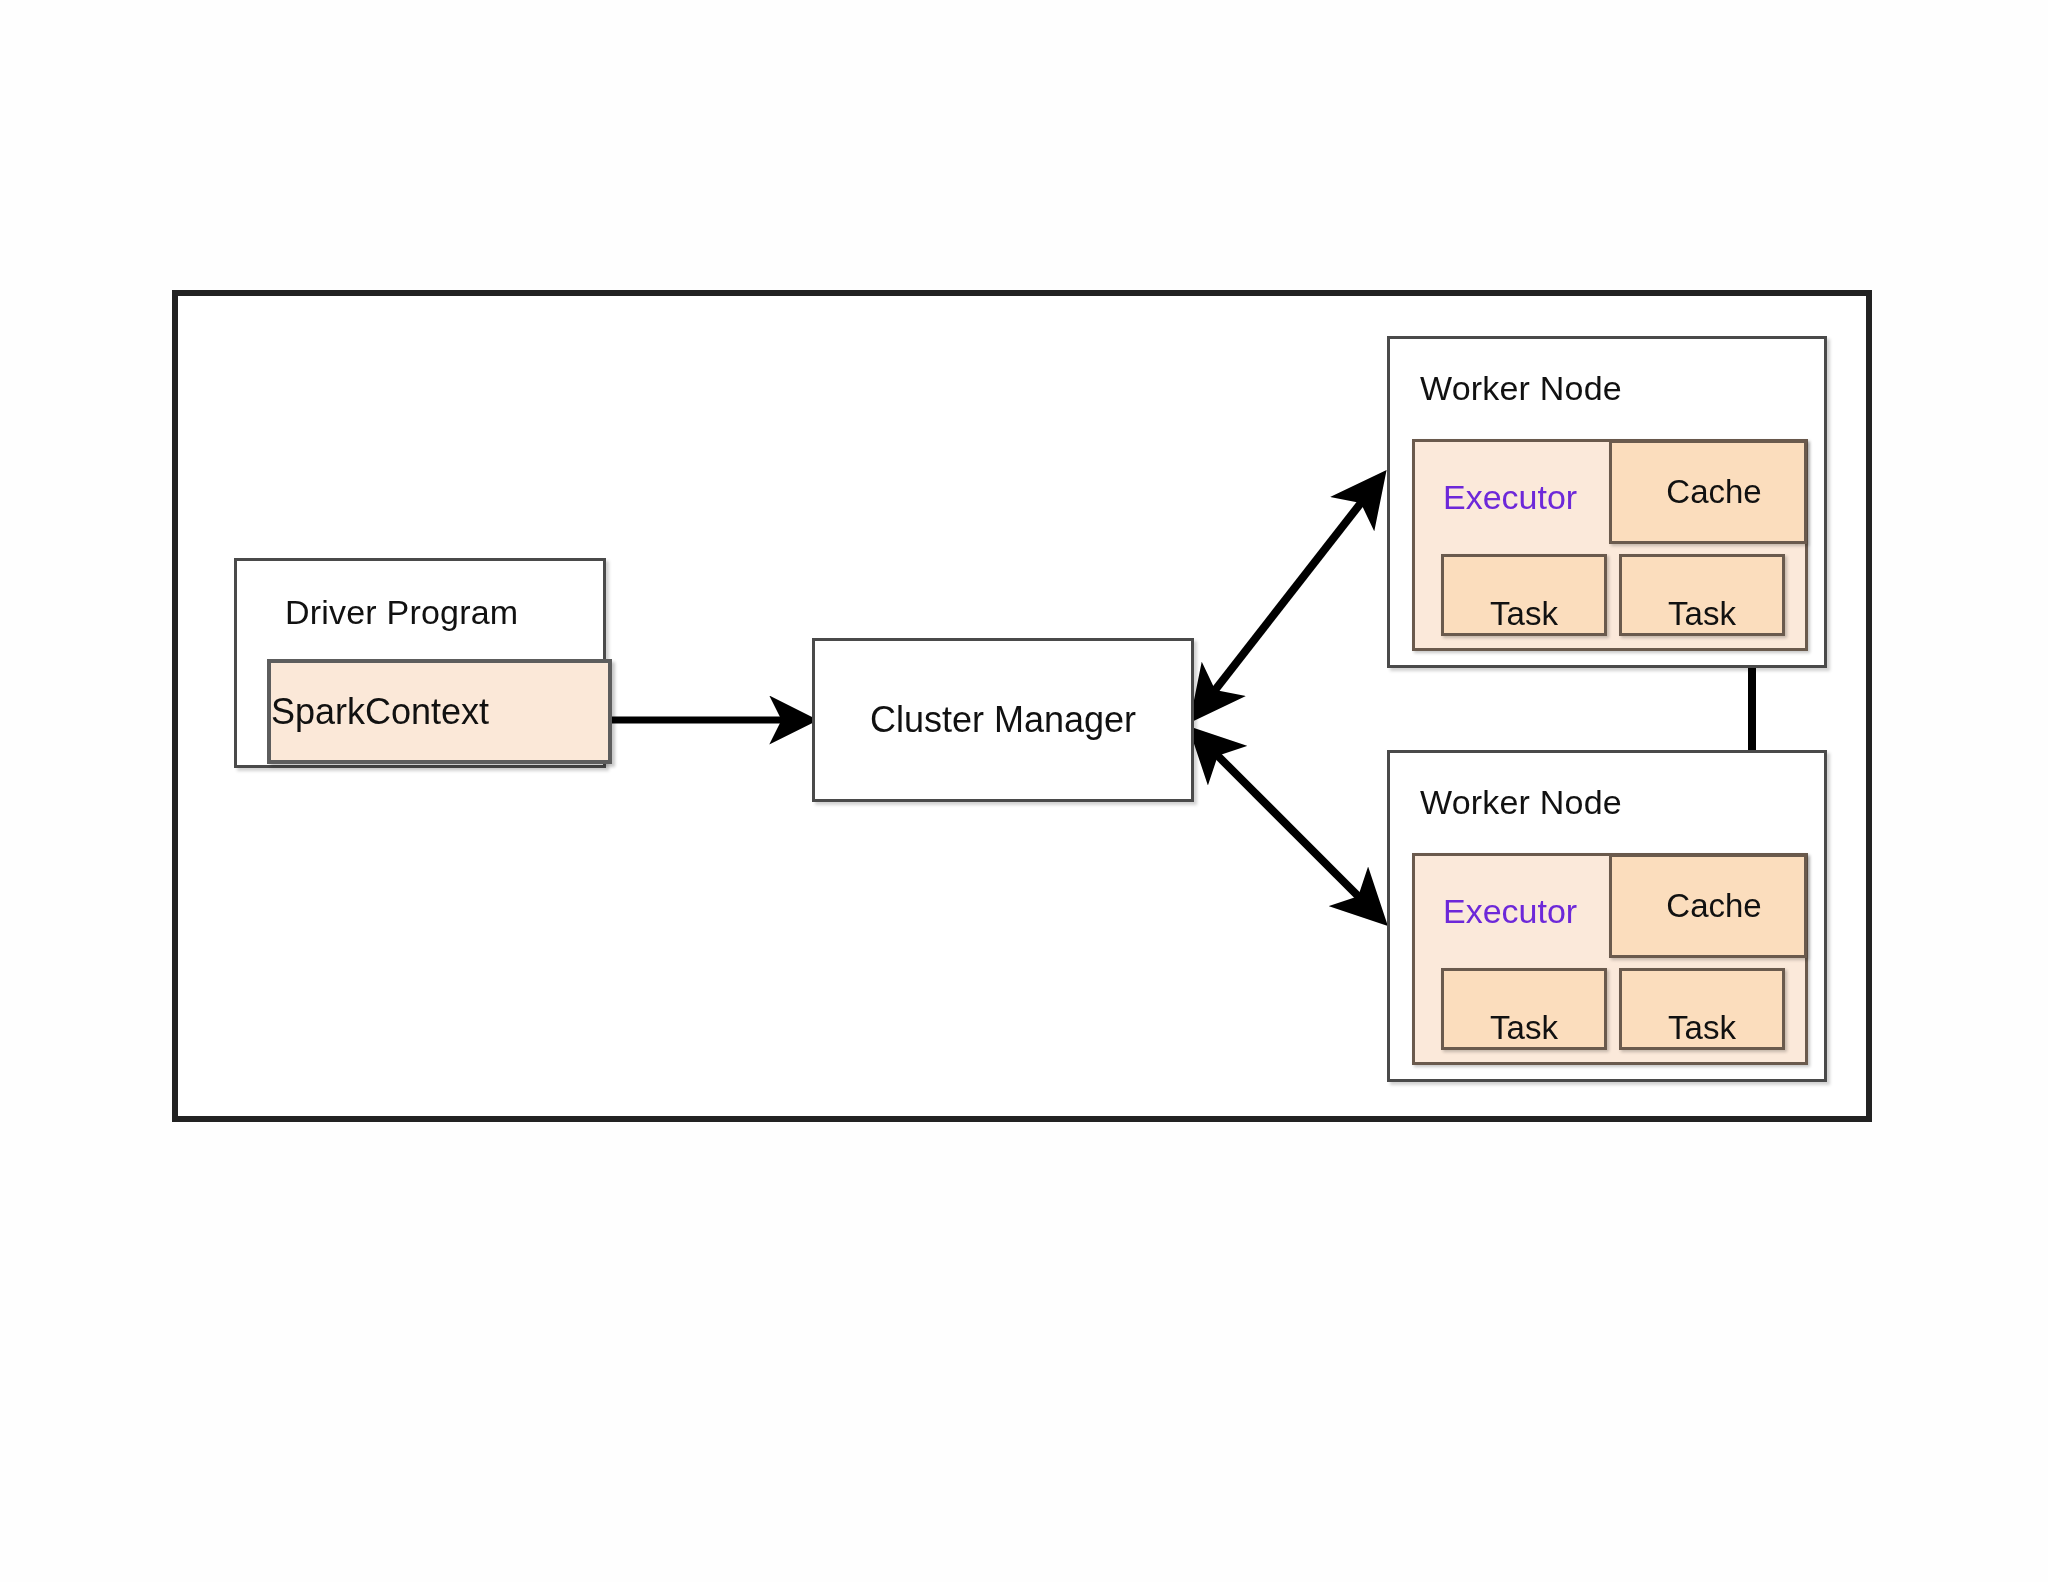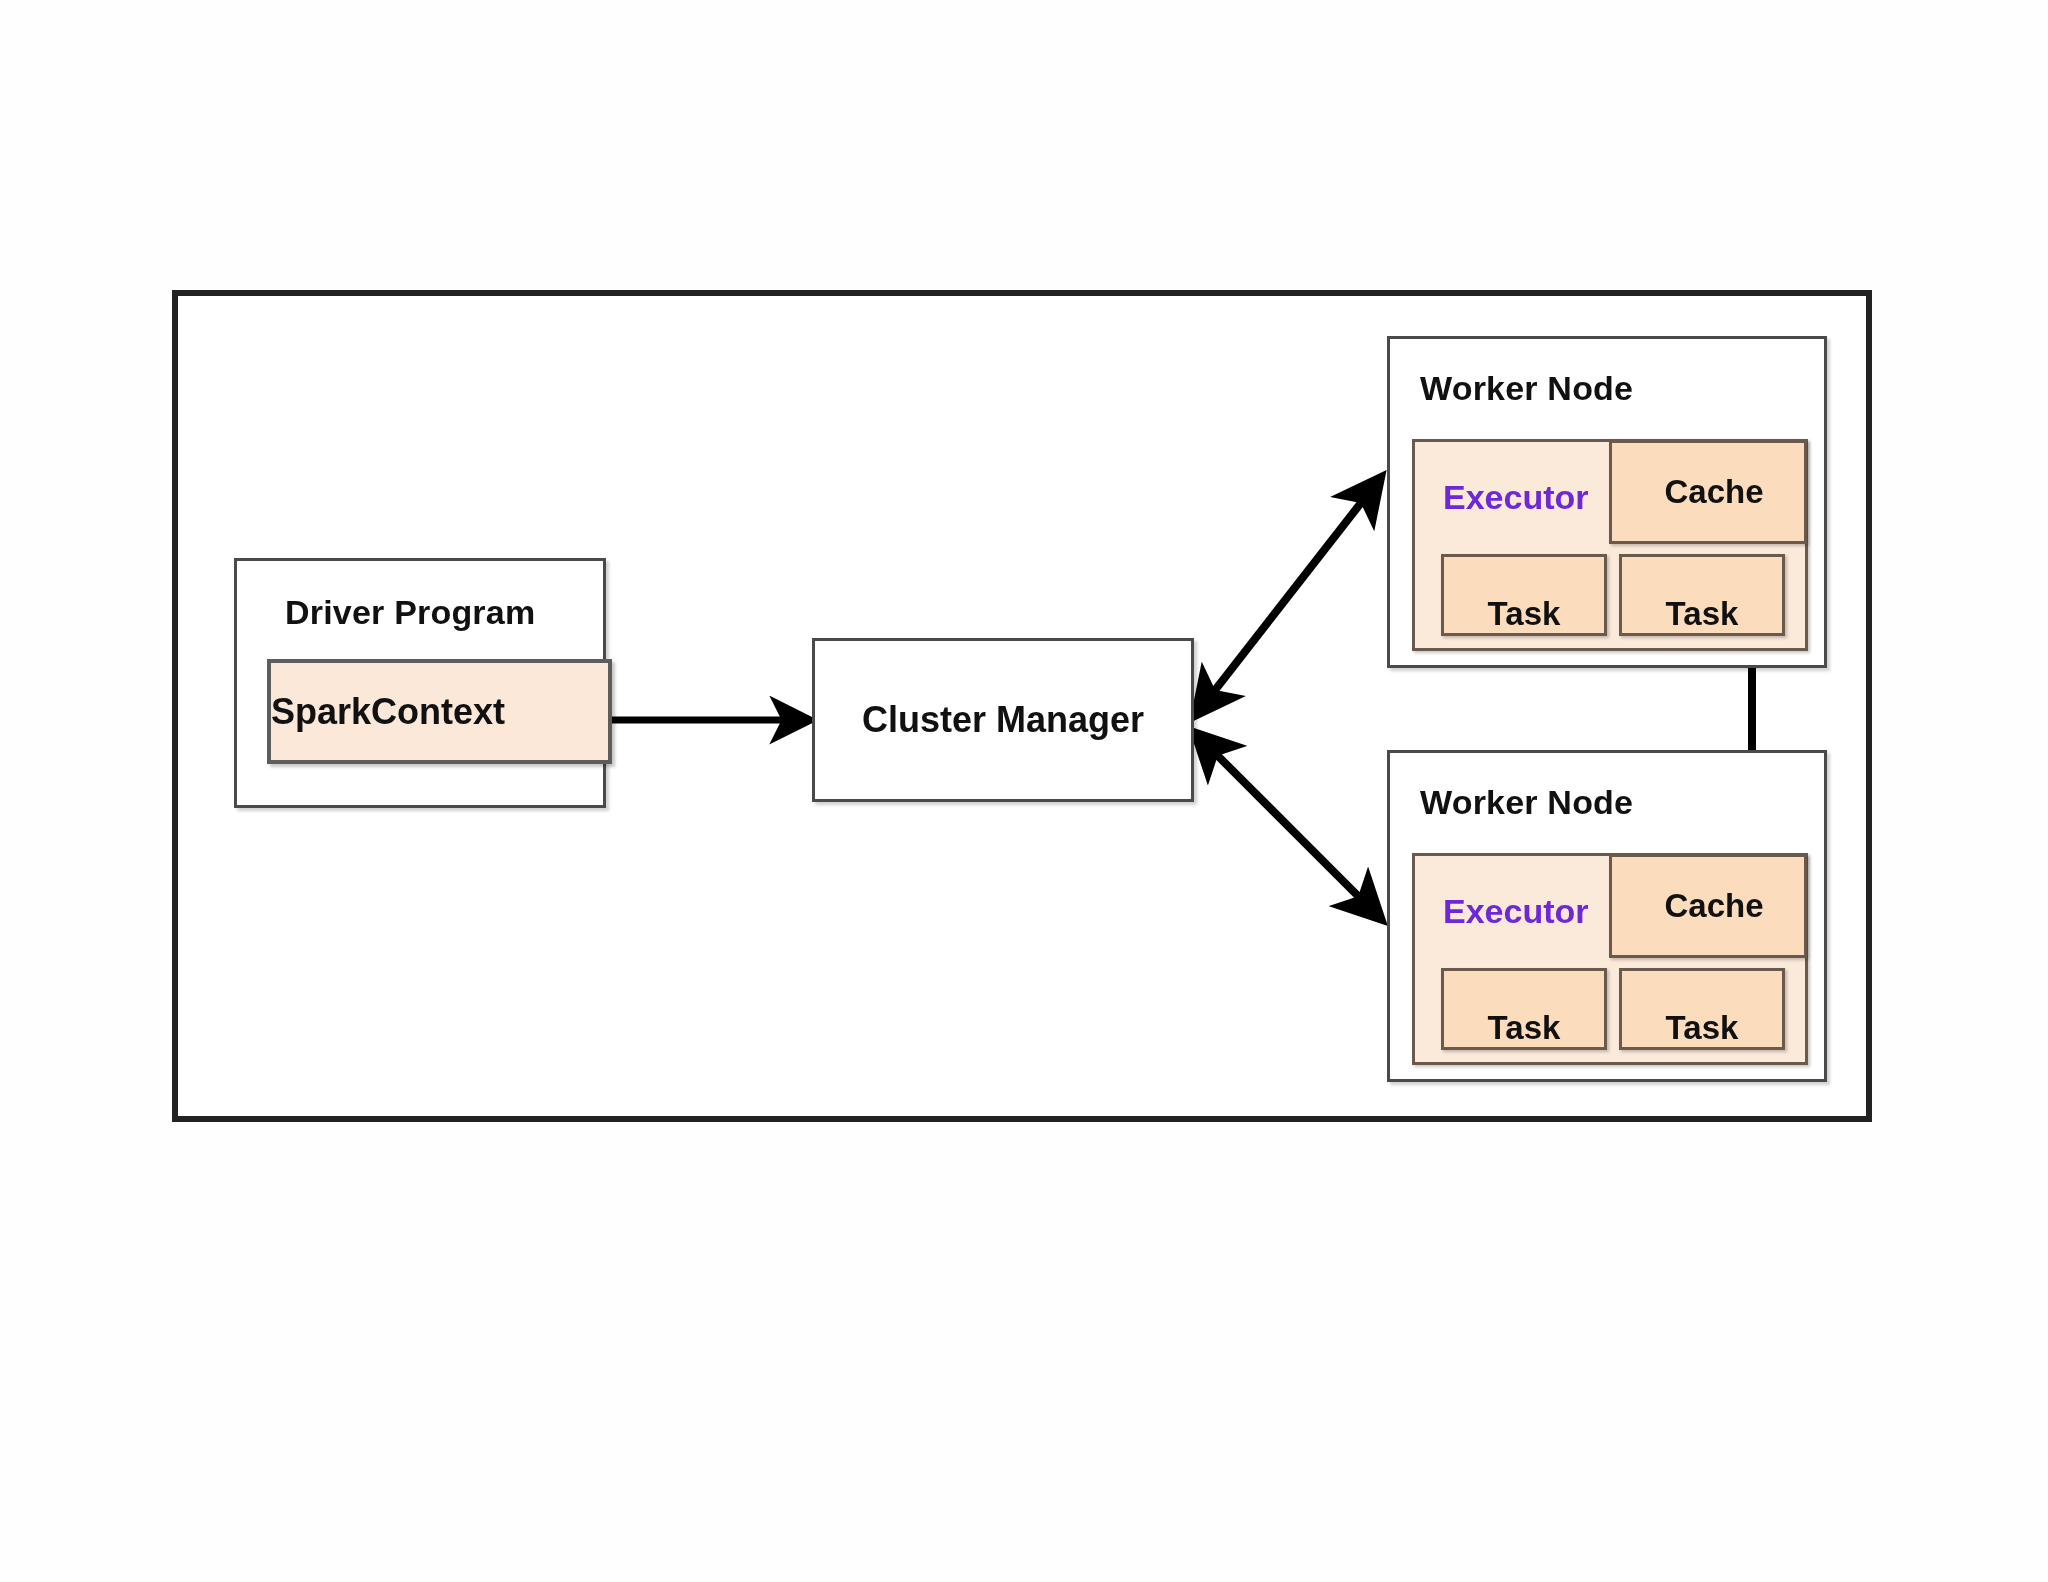--- a/index.html
+++ b/index.html
@@ -44,37 +44,36 @@
     pointer-events: none;
   }
 
   
   .node-box {
     position: absolute;
     box-sizing: border-box;
     background: #ffffff;
     border: 3px solid #4a4a4a;
     box-shadow: 3px 3px 3px rgba(0,0,0,0.18);
-    font-weight: bold;
   }
 
   .node-title {
     position: absolute;
     font-size: 34px;
     color: #111111;
     white-space: nowrap;
     letter-spacing: 0.2px;
   }
 
   
   #driver-program {
     left: 56px;
     top: 262px;
     width: 372px;
-    height: 250px;
+    height: 210px;
   }
   #driver-program-title {
     left: 48px;
     top: 32px;
   }
   #spark-context {
     position: absolute;
     left: 30px;
     top: 98px;
     width: 345px;

